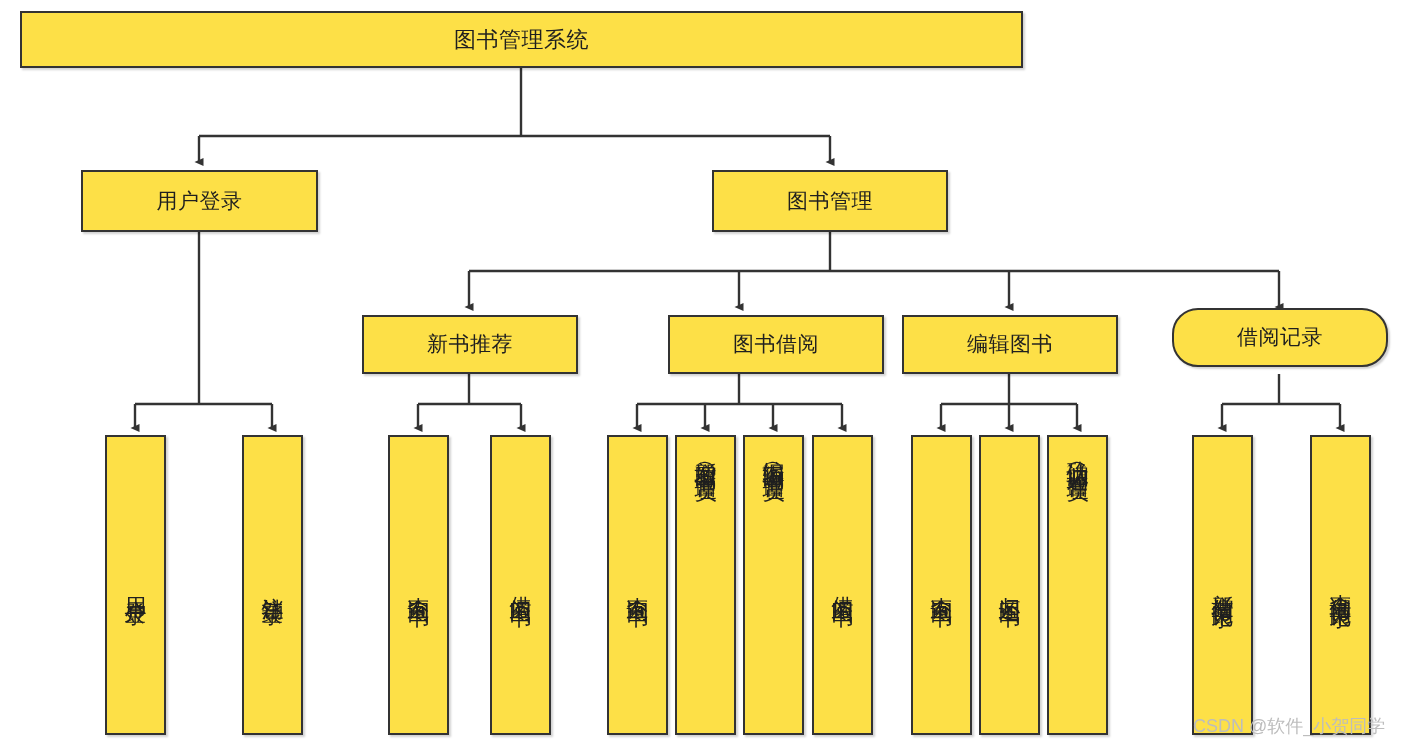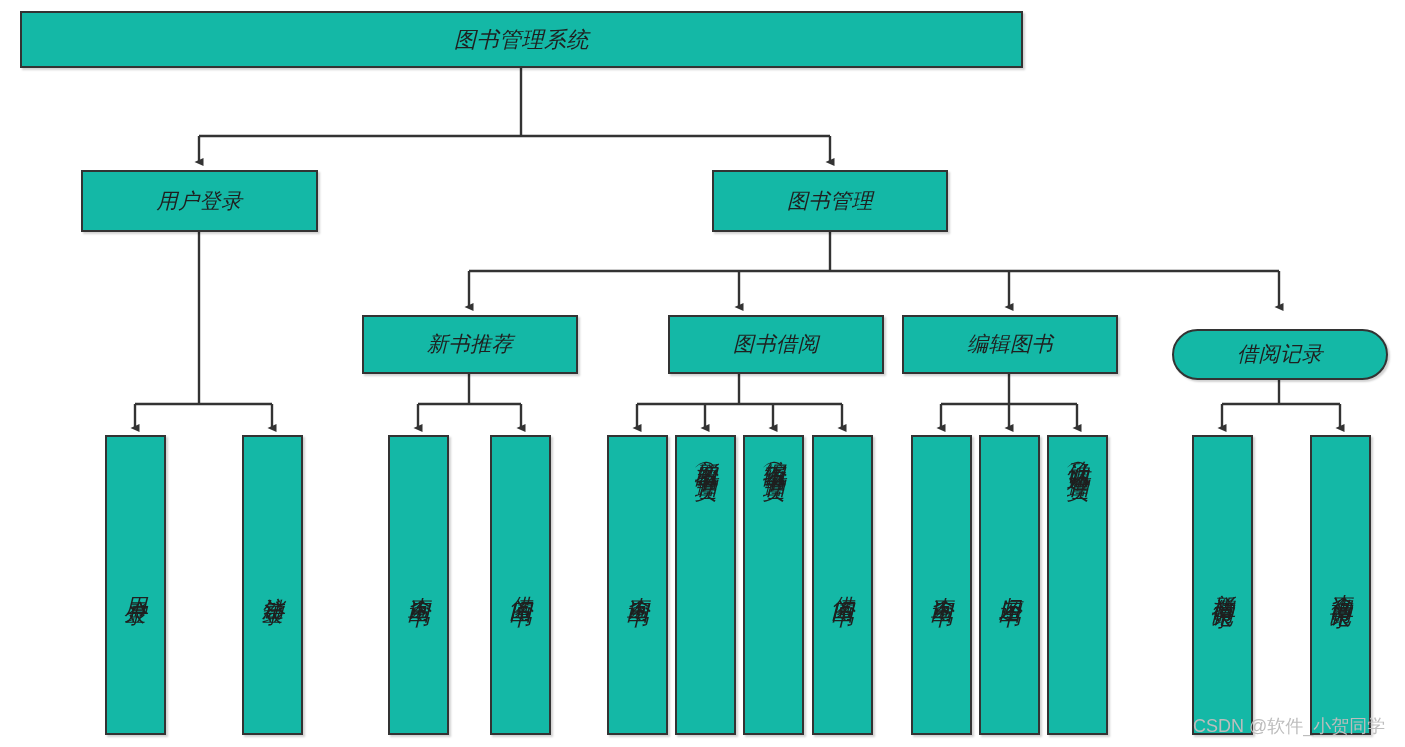--- a/index.html
+++ b/index.html
@@ -22,26 +22,25 @@
     position: absolute;
     left: 0;
     top: 0;
     width: 1405px;
     height: 747px;
   }
   .node {
     position: absolute;
     box-sizing: border-box;
     border: 2px solid #333333;
-    background: #14b8a6;
+    background: #fde047;
     display: flex;
     align-items: center;
     justify-content: center;
     box-shadow: 2px 2px 2px rgba(0,0,0,0.18);
-    font-style: italic;
   }
   .node-label {
     font-size: 21px;
     line-height: 1.15;
     letter-spacing: 0.5px;
     color: #1f1f1f;
     text-align: center;
     white-space: nowrap;
   }
   .node.root .node-label { font-size: 22px; }
@@ -140,21 +139,21 @@
 
   <div class="node" style="left:712px; top:170px; width:236px; height:62px;">
     <span class="node-label">图书管理</span>
   </div>
   <div class="node" style="left:668px; top:315px; width:216px; height:59px;">
     <span class="node-label">图书借阅</span>
   </div>
   <div class="node" style="left:902px; top:315px; width:216px; height:59px;">
     <span class="node-label">编辑图书</span>
   </div>
-  <div class="node" style="left:1172px; top:329px; width:216px; height:51px;border-radius:26px;">
+  <div class="node" style="left:1172px; top:308px; width:216px; height:59px;border-radius:26px;">
     <span class="node-label">借阅记录</span>
   </div>
 
   <div class="node leaf short" style="left:105px; top:435px; width:61px; height:300px;">
     <span class="node-label">用户登录</span>
   </div>
   <div class="node leaf short" style="left:242px; top:435px; width:61px; height:300px;">
     <span class="node-label">注销登录</span>
   </div>
 

